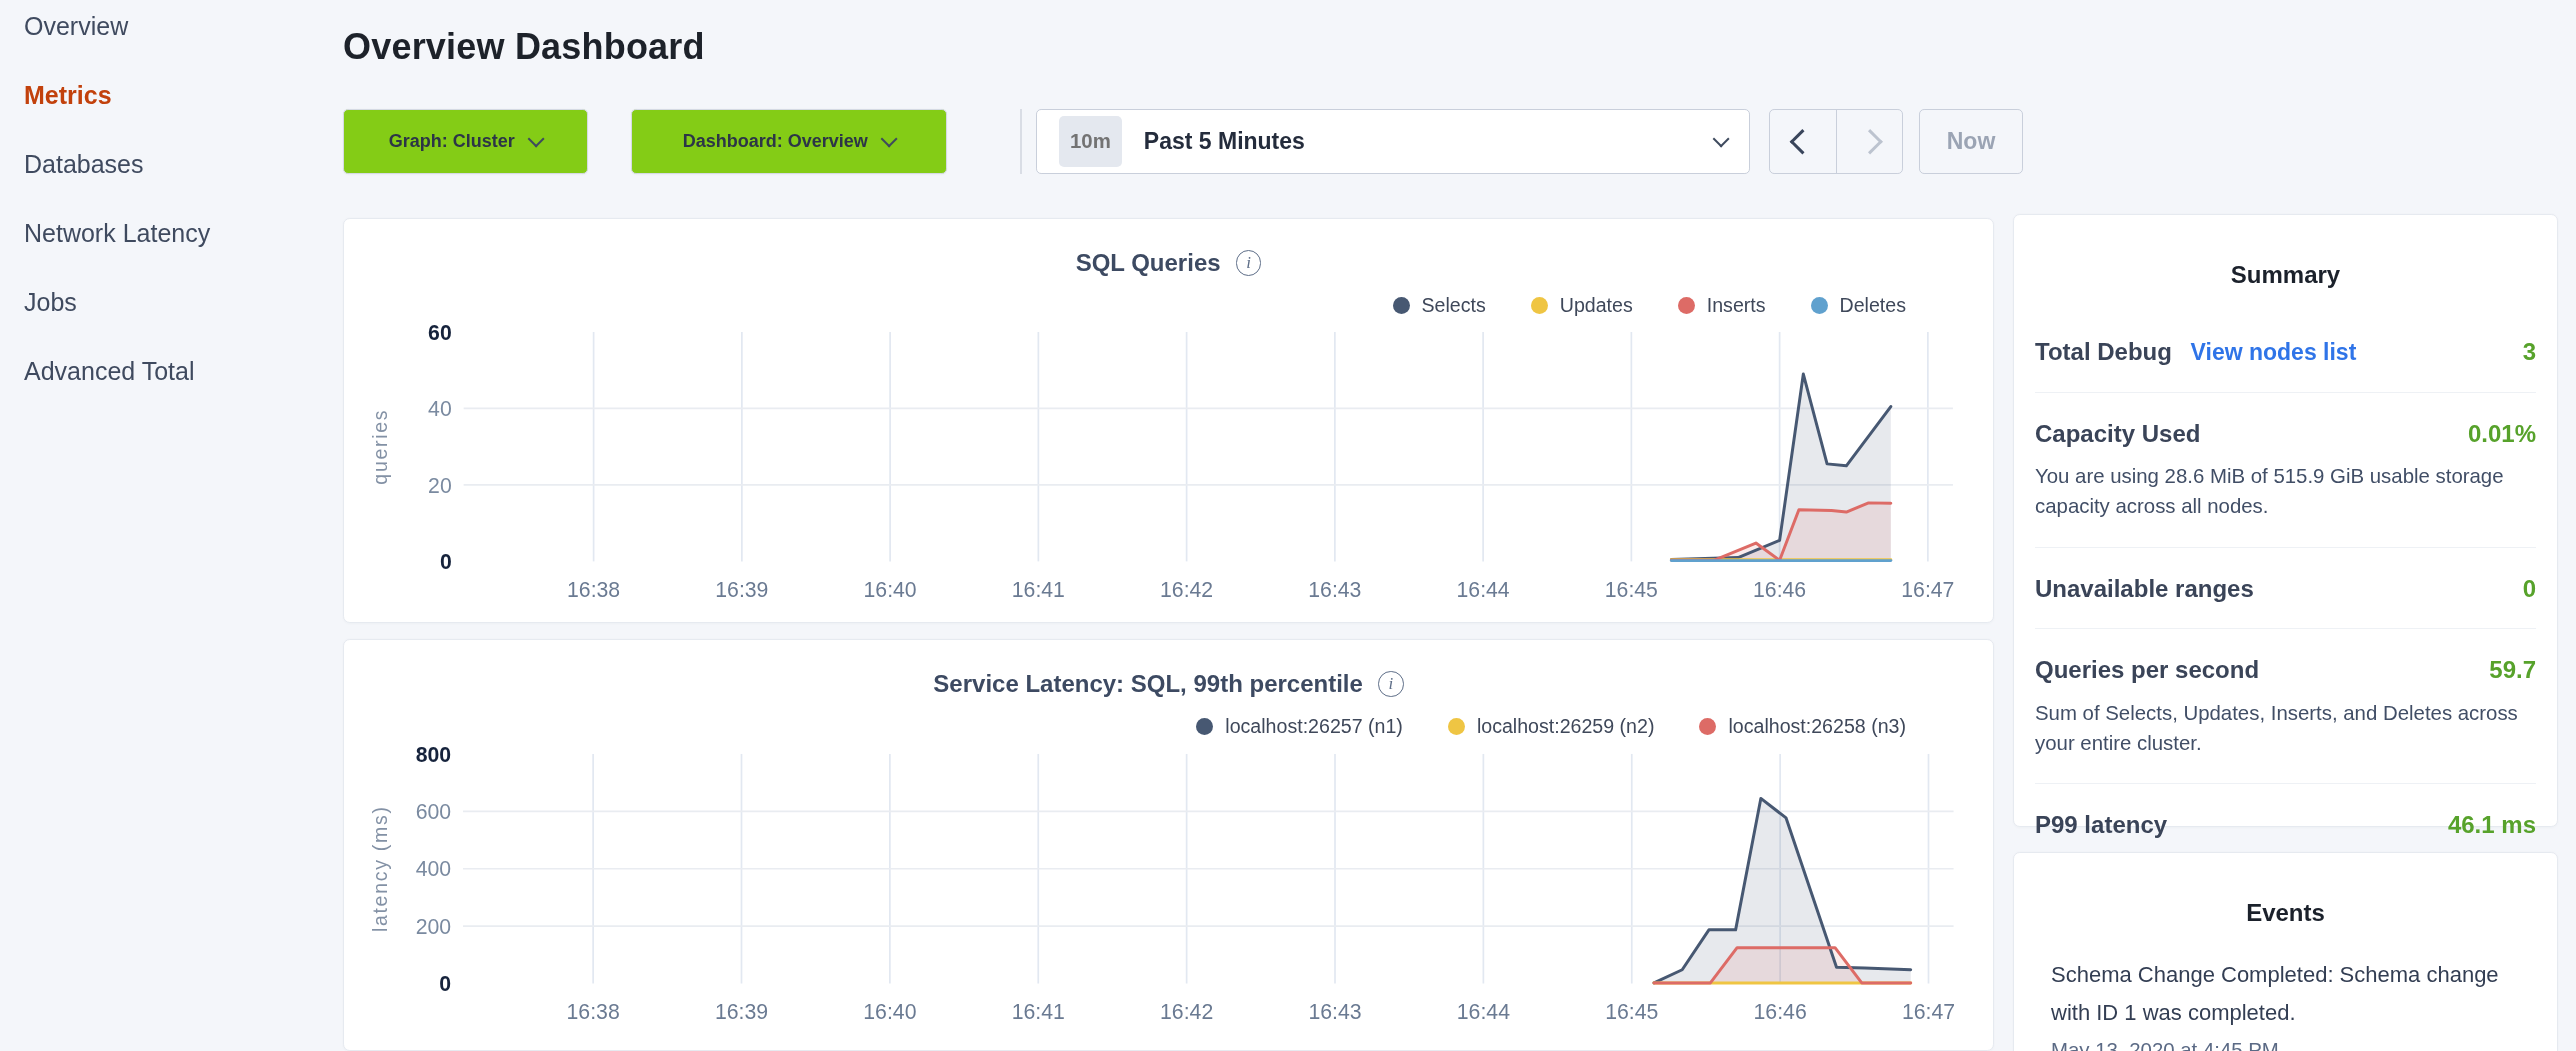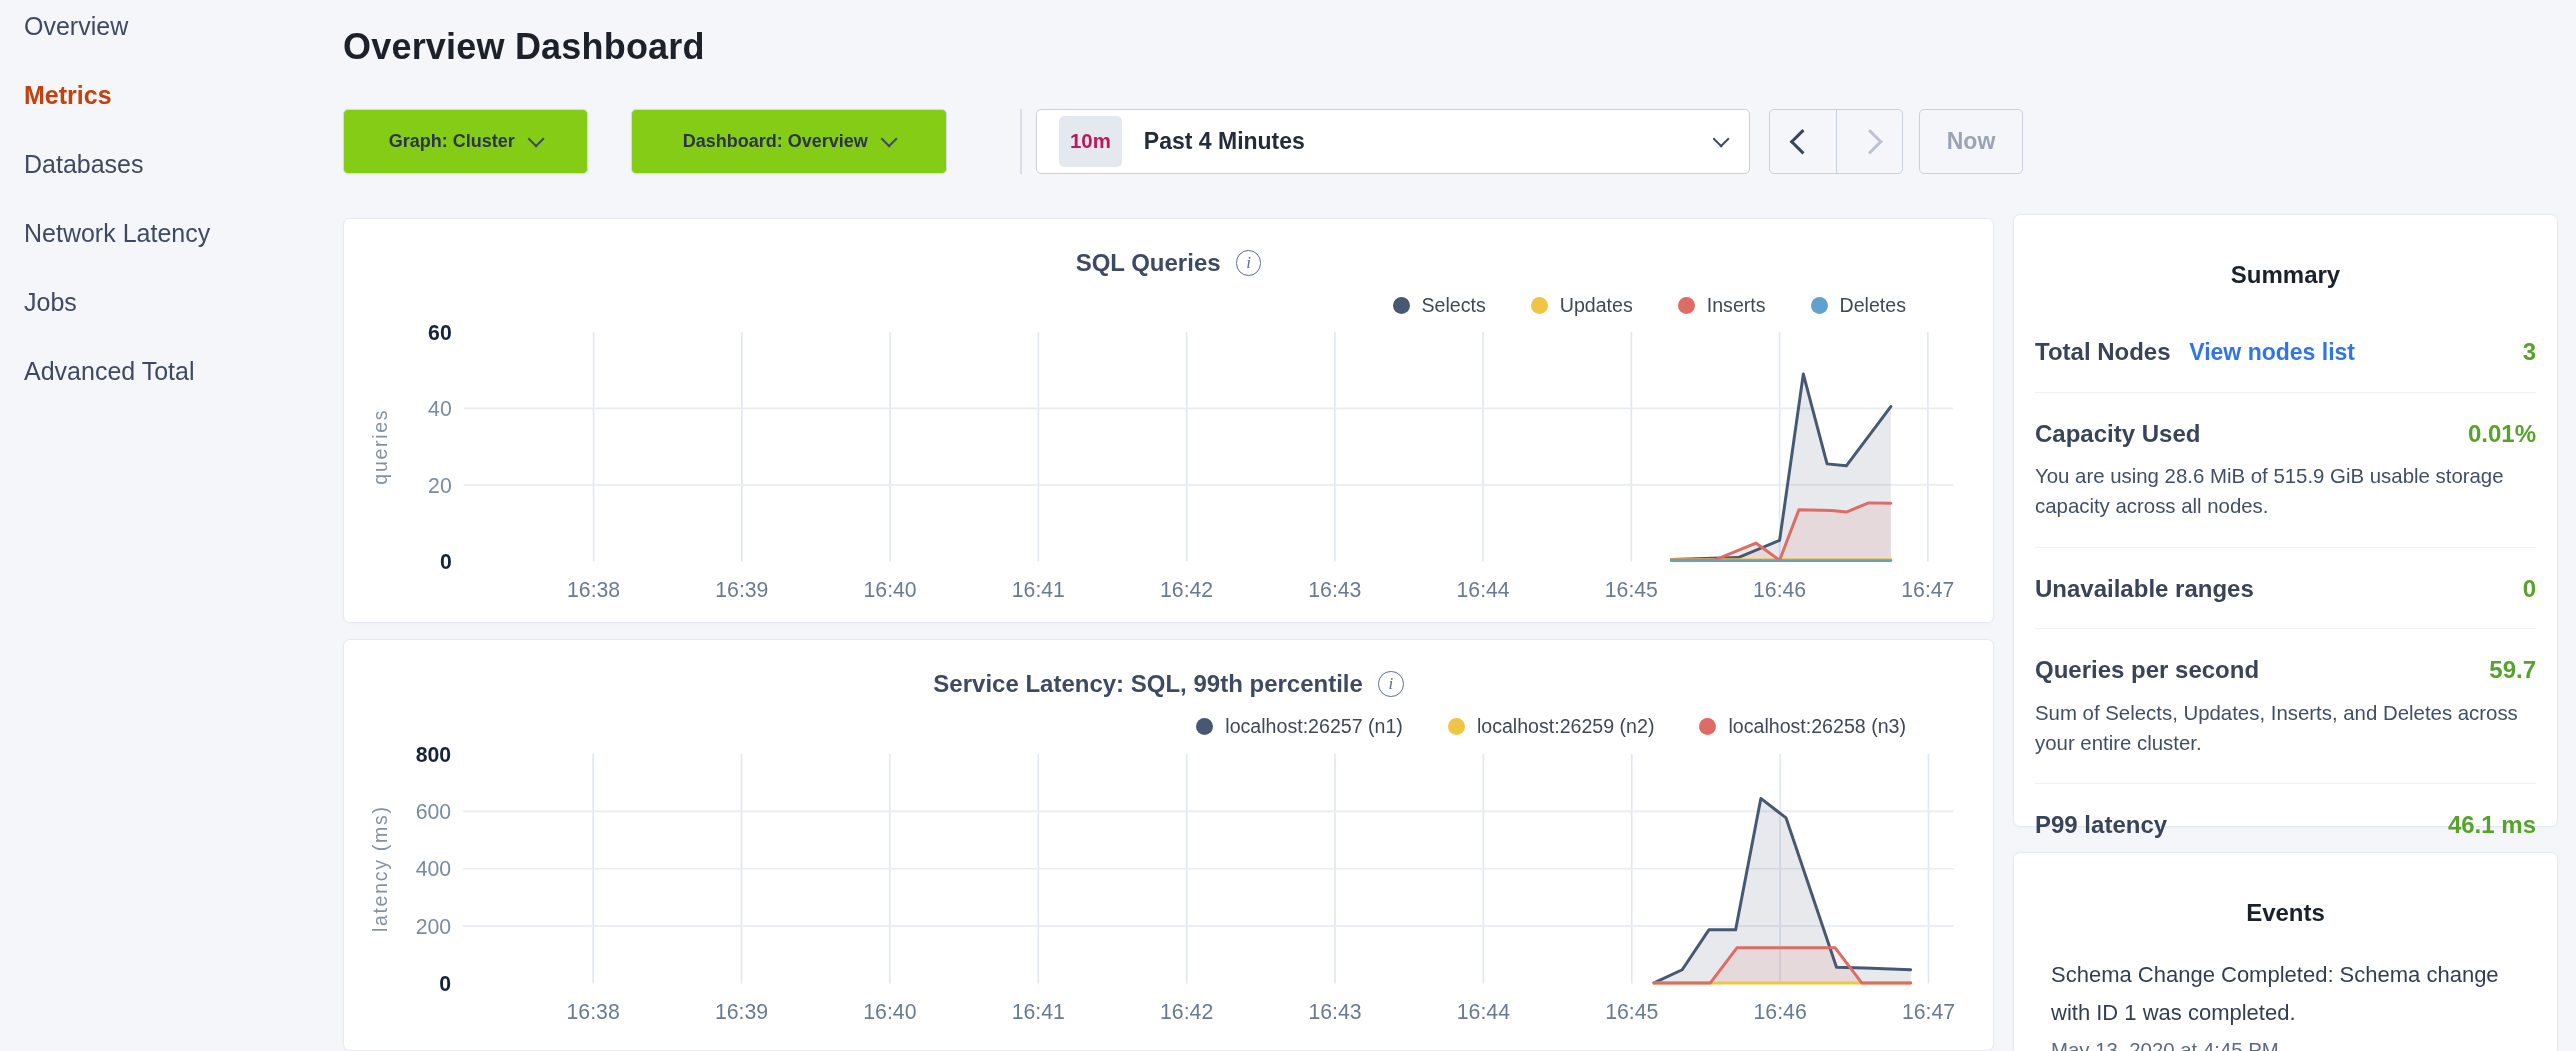--- a/index.html
+++ b/index.html
@@ -32,21 +32,21 @@
   }
   #graph-dd{left:343px;width:245px;}
   #dash-dd{left:631px;width:316px;}
   .vdivider{left:1020px;width:1.7px;background:#d9dde5;}
   .timebox{
     left:1036px;width:714px;background:#fff;border:1.7px solid #c9cfdb;border-radius:5.1px;
     display:flex;align-items:center;padding:0 22px;gap:22px;cursor:pointer;
   }
   .tw-badge{
     background:#e4e8ef;border-radius:5.1px;padding:14px 11px;
-    font-size:20.4px;font-weight:700;color:#be185d;
+    font-size:20.4px;font-weight:700;color:#737373;
   }
   .tw-label{font-size:23px;font-weight:600;color:#242c3c;}
   .chev{display:inline-block;width:10.2px;height:10.2px;
     border-right:2.6px solid #3e4a5e;border-bottom:2.6px solid #3e4a5e;}
   .chev.down{transform:rotate(45deg);margin-top:-5.1px;}
   .chev.left{transform:rotate(135deg);width:14.5px;height:14.5px;border-width:3.4px;border-color:#39455b;}
   .chev.right{transform:rotate(-45deg);width:14.5px;height:14.5px;border-width:3.4px;border-color:#bcc3cf;}
   .tw-caret{margin-left:auto;}
   .btn-group{
     left:1769px;width:134px;border:1.7px solid #c9cfdb;border-radius:5.1px;
@@ -119,21 +119,21 @@
 
 <button class="ctl select-box" id="dash-dd">
   <span>Dashboard: Overview</span>
   <span class="chev down"></span>
 </button>
 
 <div class="ctl vdivider"></div>
 
 <div class="ctl timebox">
   <span class="tw-badge">10m</span>
-  <span class="tw-label">Past 4 Minutes</span>
+  <span class="tw-label">Past 5 Minutes</span>
   <span class="chev down tw-caret"></span>
 </div>
 
 <div class="ctl btn-group">
   <button>
     <span class="chev left"></span>
   </button>
   <button>
     <span class="chev right"></span>
   </button>
@@ -256,21 +256,21 @@
       <polyline points="1540.6749999999997,403.325 1842.5600000000004,403.325" fill="none" stroke="#efc543" stroke-width="3.5" stroke-linejoin="round" stroke-linecap="round"></polyline>
       <polyline points="1540.6749999999997,403.325 1606.9850000000001,403.325 1638.3950000000002,361.8125 1753.5649999999996,361.8125 1784.9749999999995,403.325 1842.5600000000004,403.325" fill="none" stroke="#dd6b66" stroke-width="3.5" stroke-linejoin="round" stroke-linecap="round"></polyline>
     </svg>
 </section>
 
 <section class="card" id="summary-card">
   <h3 class="panel-title">Summary</h3>
 
   <div class="srow">
     <div class="srow-head">
-      <span class="srow-label">Total Nodes</span>
+      <span class="srow-label">Total Debug</span>
       <a class="srow-link">View nodes list</a>
       <span class="srow-value">3</span>
     </div>
   </div>
 
   <div class="srow">
     <div class="srow-head">
       <span class="srow-label">Capacity Used</span>
       <span class="srow-value">0.01%</span>
     </div>

